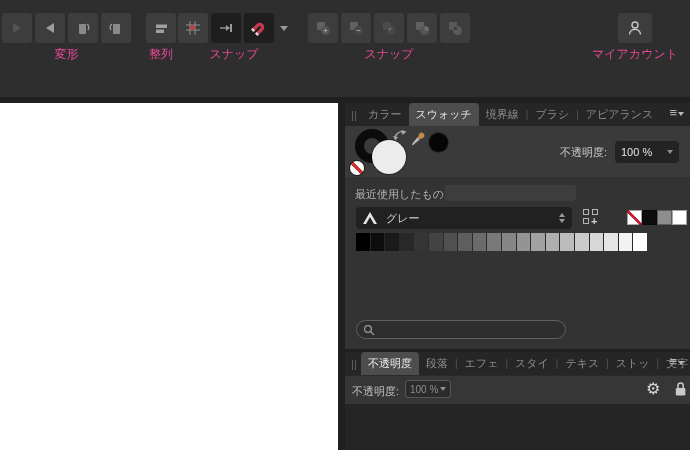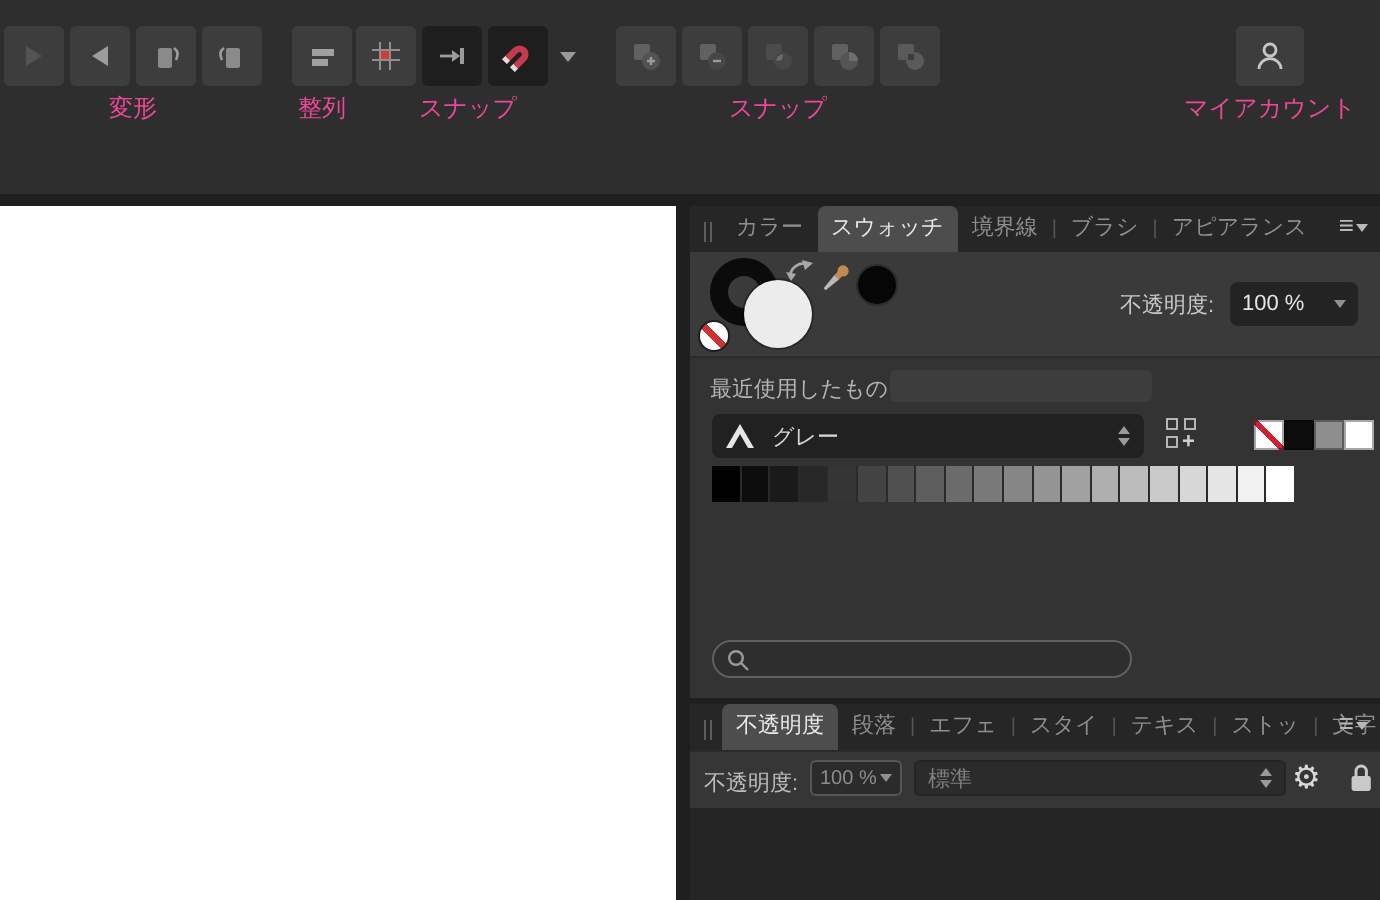--- a/index.html
+++ b/index.html
@@ -339,27 +339,20 @@
     <span class="tab">文字</span>
     <div class="menu-icon">≡</div>
   </div>
 
   <div class="ltoolbar">
     <span class="llabel">不透明度:</span>
     <div class="ldd1">
       <span>100 %</span>
       <span class="ddarrow"></span>
     </div>
-    <div class="ldd2">
-      <span>標準</span>
-      <span class="updown">
-          <i class="u"></i>
-          <i class="d"></i>
-        </span>
-    </div>
     <span class="gear">⚙</span>
     <svg class="lock" width="13" height="16">
       <path d="M4 7 V4.6 a2.6 2.6 0 0 1 5.2 0 V7" stroke="#c9c9c9" fill="none" stroke-width="1.5"></path>
       <rect x="1.8" y="7" width="9.6" height="7.5" rx="1.2" fill="#c9c9c9"></rect>
     </svg>
   </div>
 
   <div class="lcontent"></div>
 </div>
 

